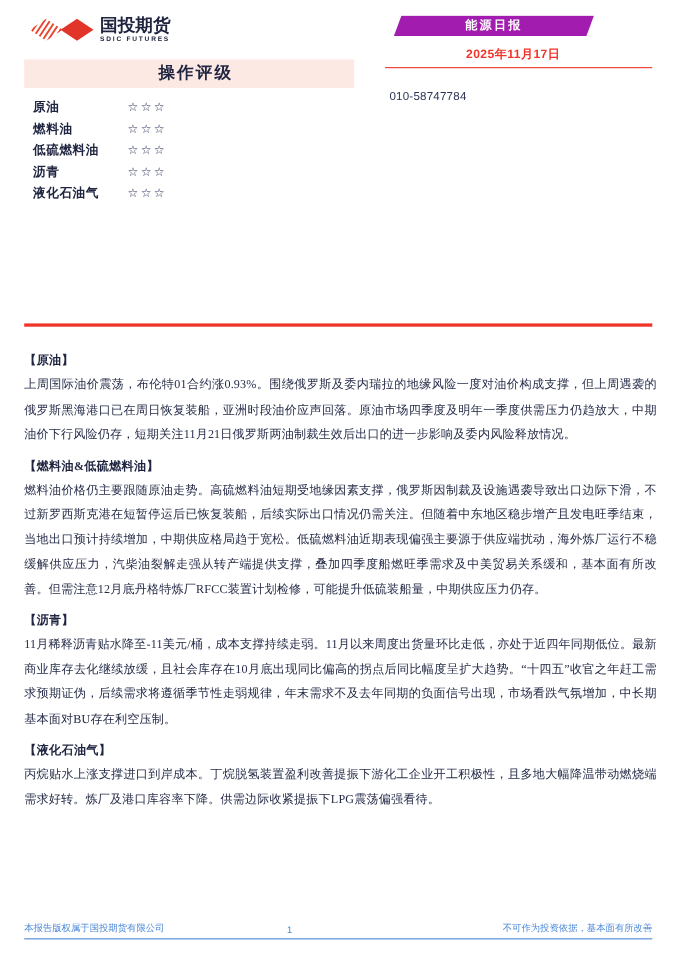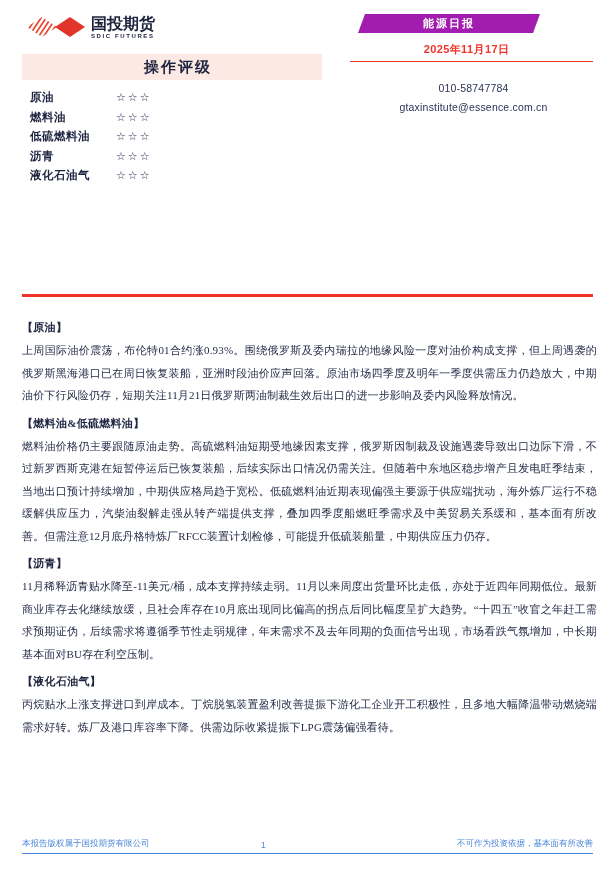--- a/index.html
+++ b/index.html
@@ -162,21 +162,20 @@
   .analyst-code {
     font-family: "Liberation Sans", sans-serif;
     font-size: 10.5px;
     color: #2b3356;
     margin-top: 5px;
     letter-spacing: 0.2px;
   }
   .contact {
     margin-top: 20px;
     padding-left: 4px;
-    text-align: center;
   }
   .contact-line {
     font-family: "Liberation Sans", sans-serif;
     font-size: 10.5px;
     color: #2b3356;
     margin-top: 7px;
     letter-spacing: 0.2px;
   }
 
   
@@ -312,21 +311,20 @@
       <div class="banner-wrap">
         <div class="banner">能源日报</div>
       </div>
 
       <div class="report-date">2025年11月17日</div>
       <div class="date-rule"></div>
 
 
       <div class="contact">
         <div class="contact-line">010-58747784</div>
-        <div class="contact-line">gtaxinstitute@essence.com.cn</div>
       </div>
 
     </div>
   </div>
 
   <div class="main-rule"></div>
 
   <div class="body">
 
     <div class="sec-head">【原油】</div>

